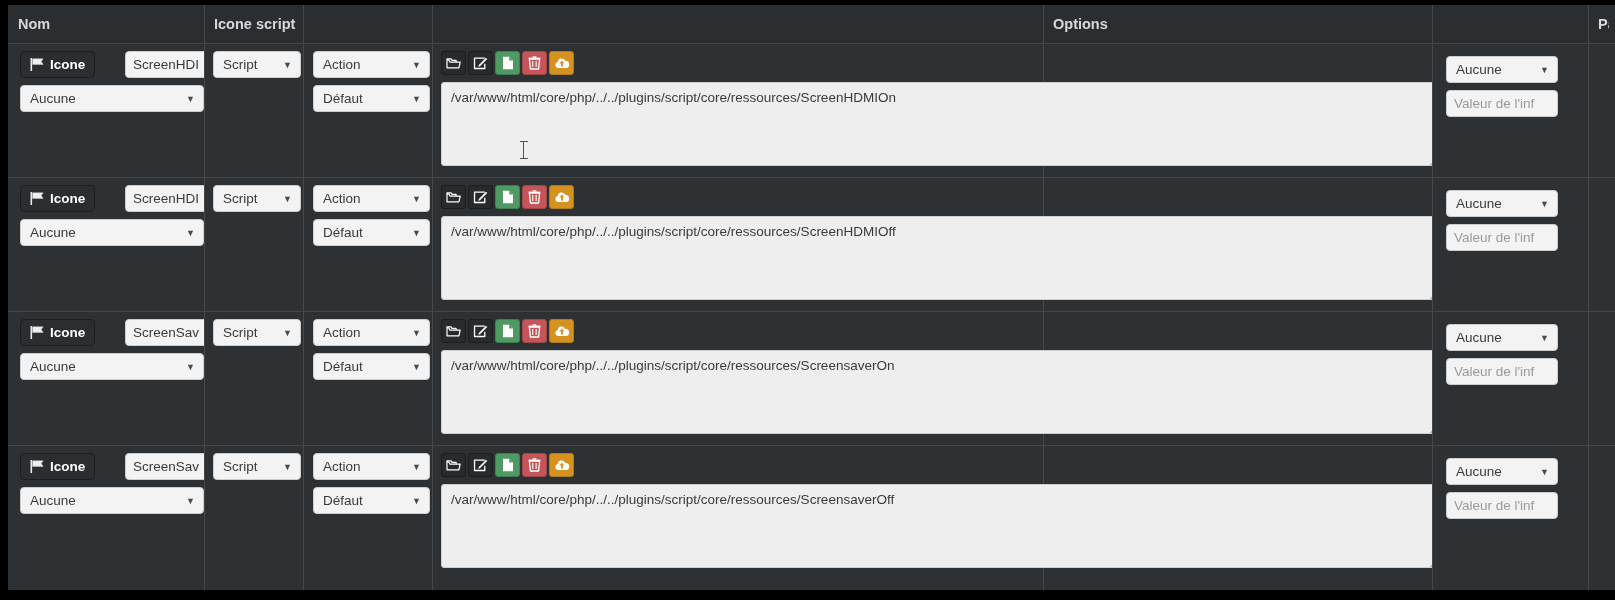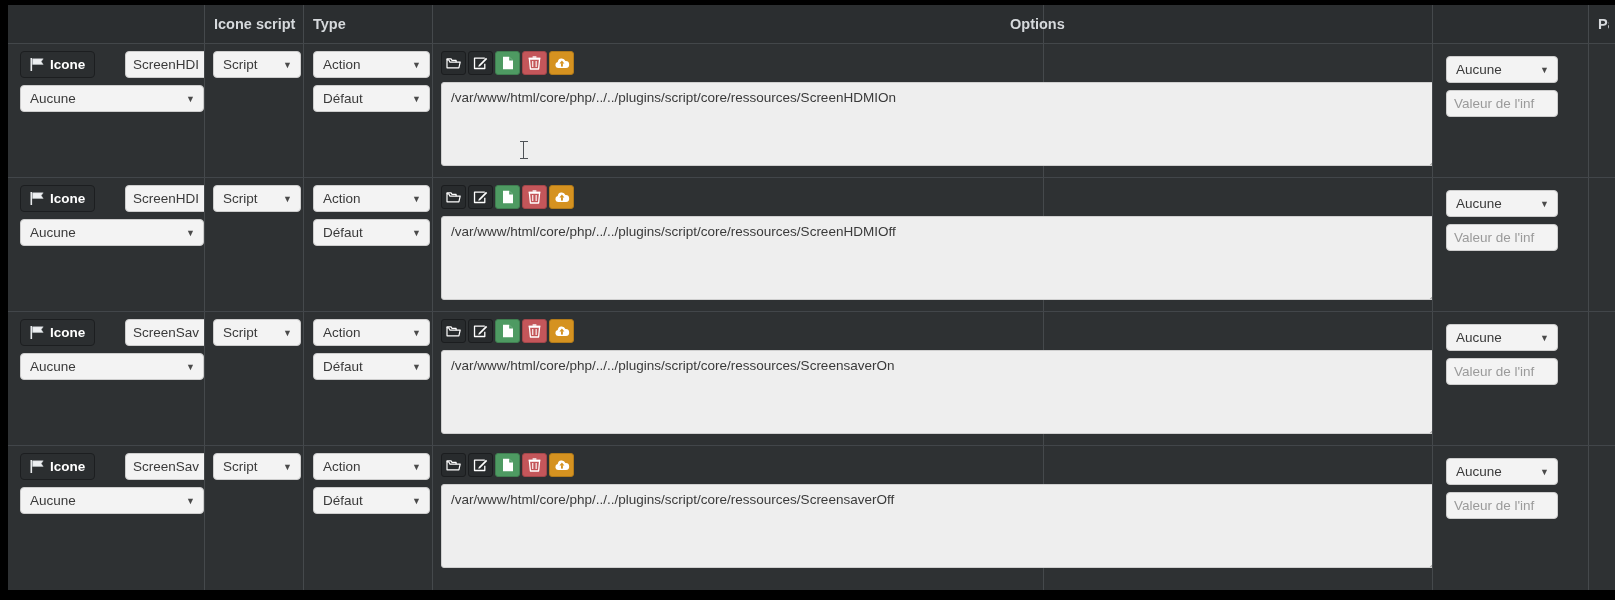--- a/index.html
+++ b/index.html
@@ -190,23 +190,23 @@
 <div id="app-frame">
 
   <div id="table-header">
     <div class="vline" style="left:196px"></div>
     <div class="vline" style="left:295px"></div>
     <div class="vline" style="left:424px"></div>
     <div class="vline" style="left:1035px"></div>
     <div class="vline" style="left:1424px"></div>
     <div class="vline" style="left:1580px"></div>
 
+    <div class="th" style="left:0px;   width:196px">Nom</div>
     <div class="th" style="left:196px; width:99px">Icone script</div>
-    <div class="th" style="left:295px; width:129px">Type</div>
-    <div class="th" style="left:992px;width:389px">Options</div>
+    <div class="th" style="left:1035px;width:389px">Options</div>
     <div class="th" style="left:1580px;width:21px">Pa</div>
   </div>
 
   <div id="rows-container">
   <div class="row" style="height: 134px;">
     <div class="vline" style="left:196px"></div>
     <div class="vline" style="left:295px"></div>
     <div class="vline" style="left:424px"></div>
     <div class="vline" style="left:1035px"></div>
     <div class="vline" style="left:1424px"></div>

